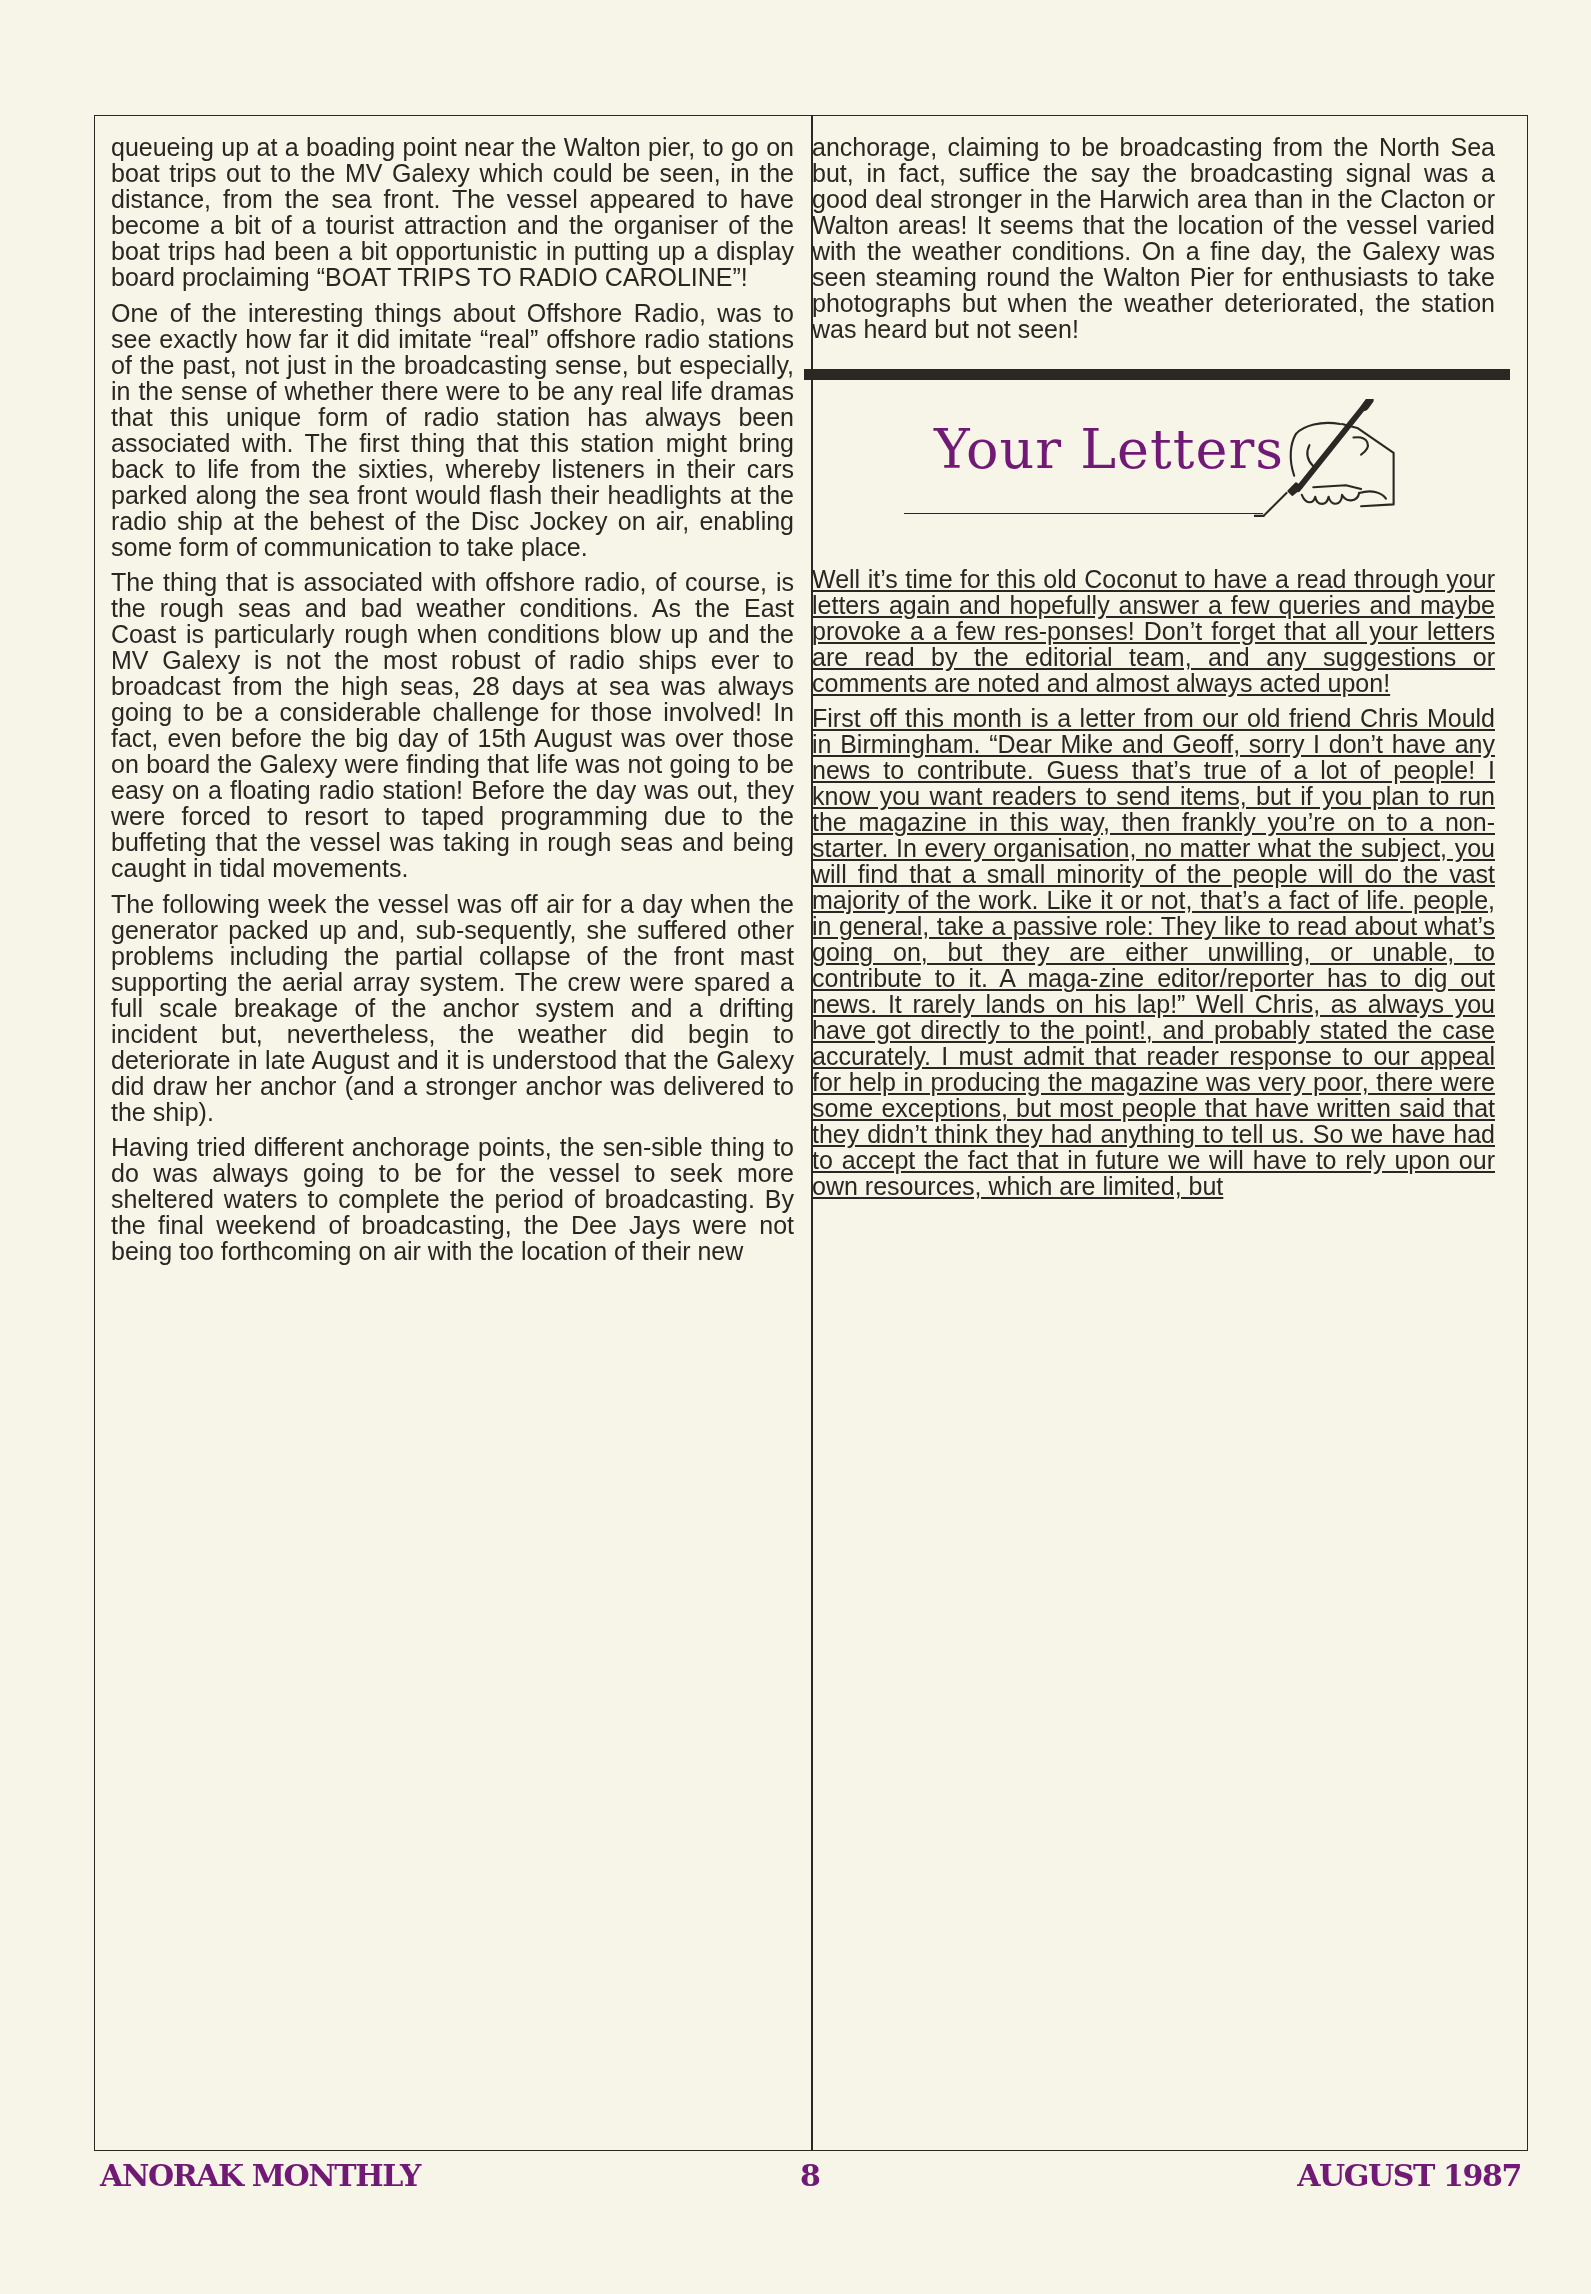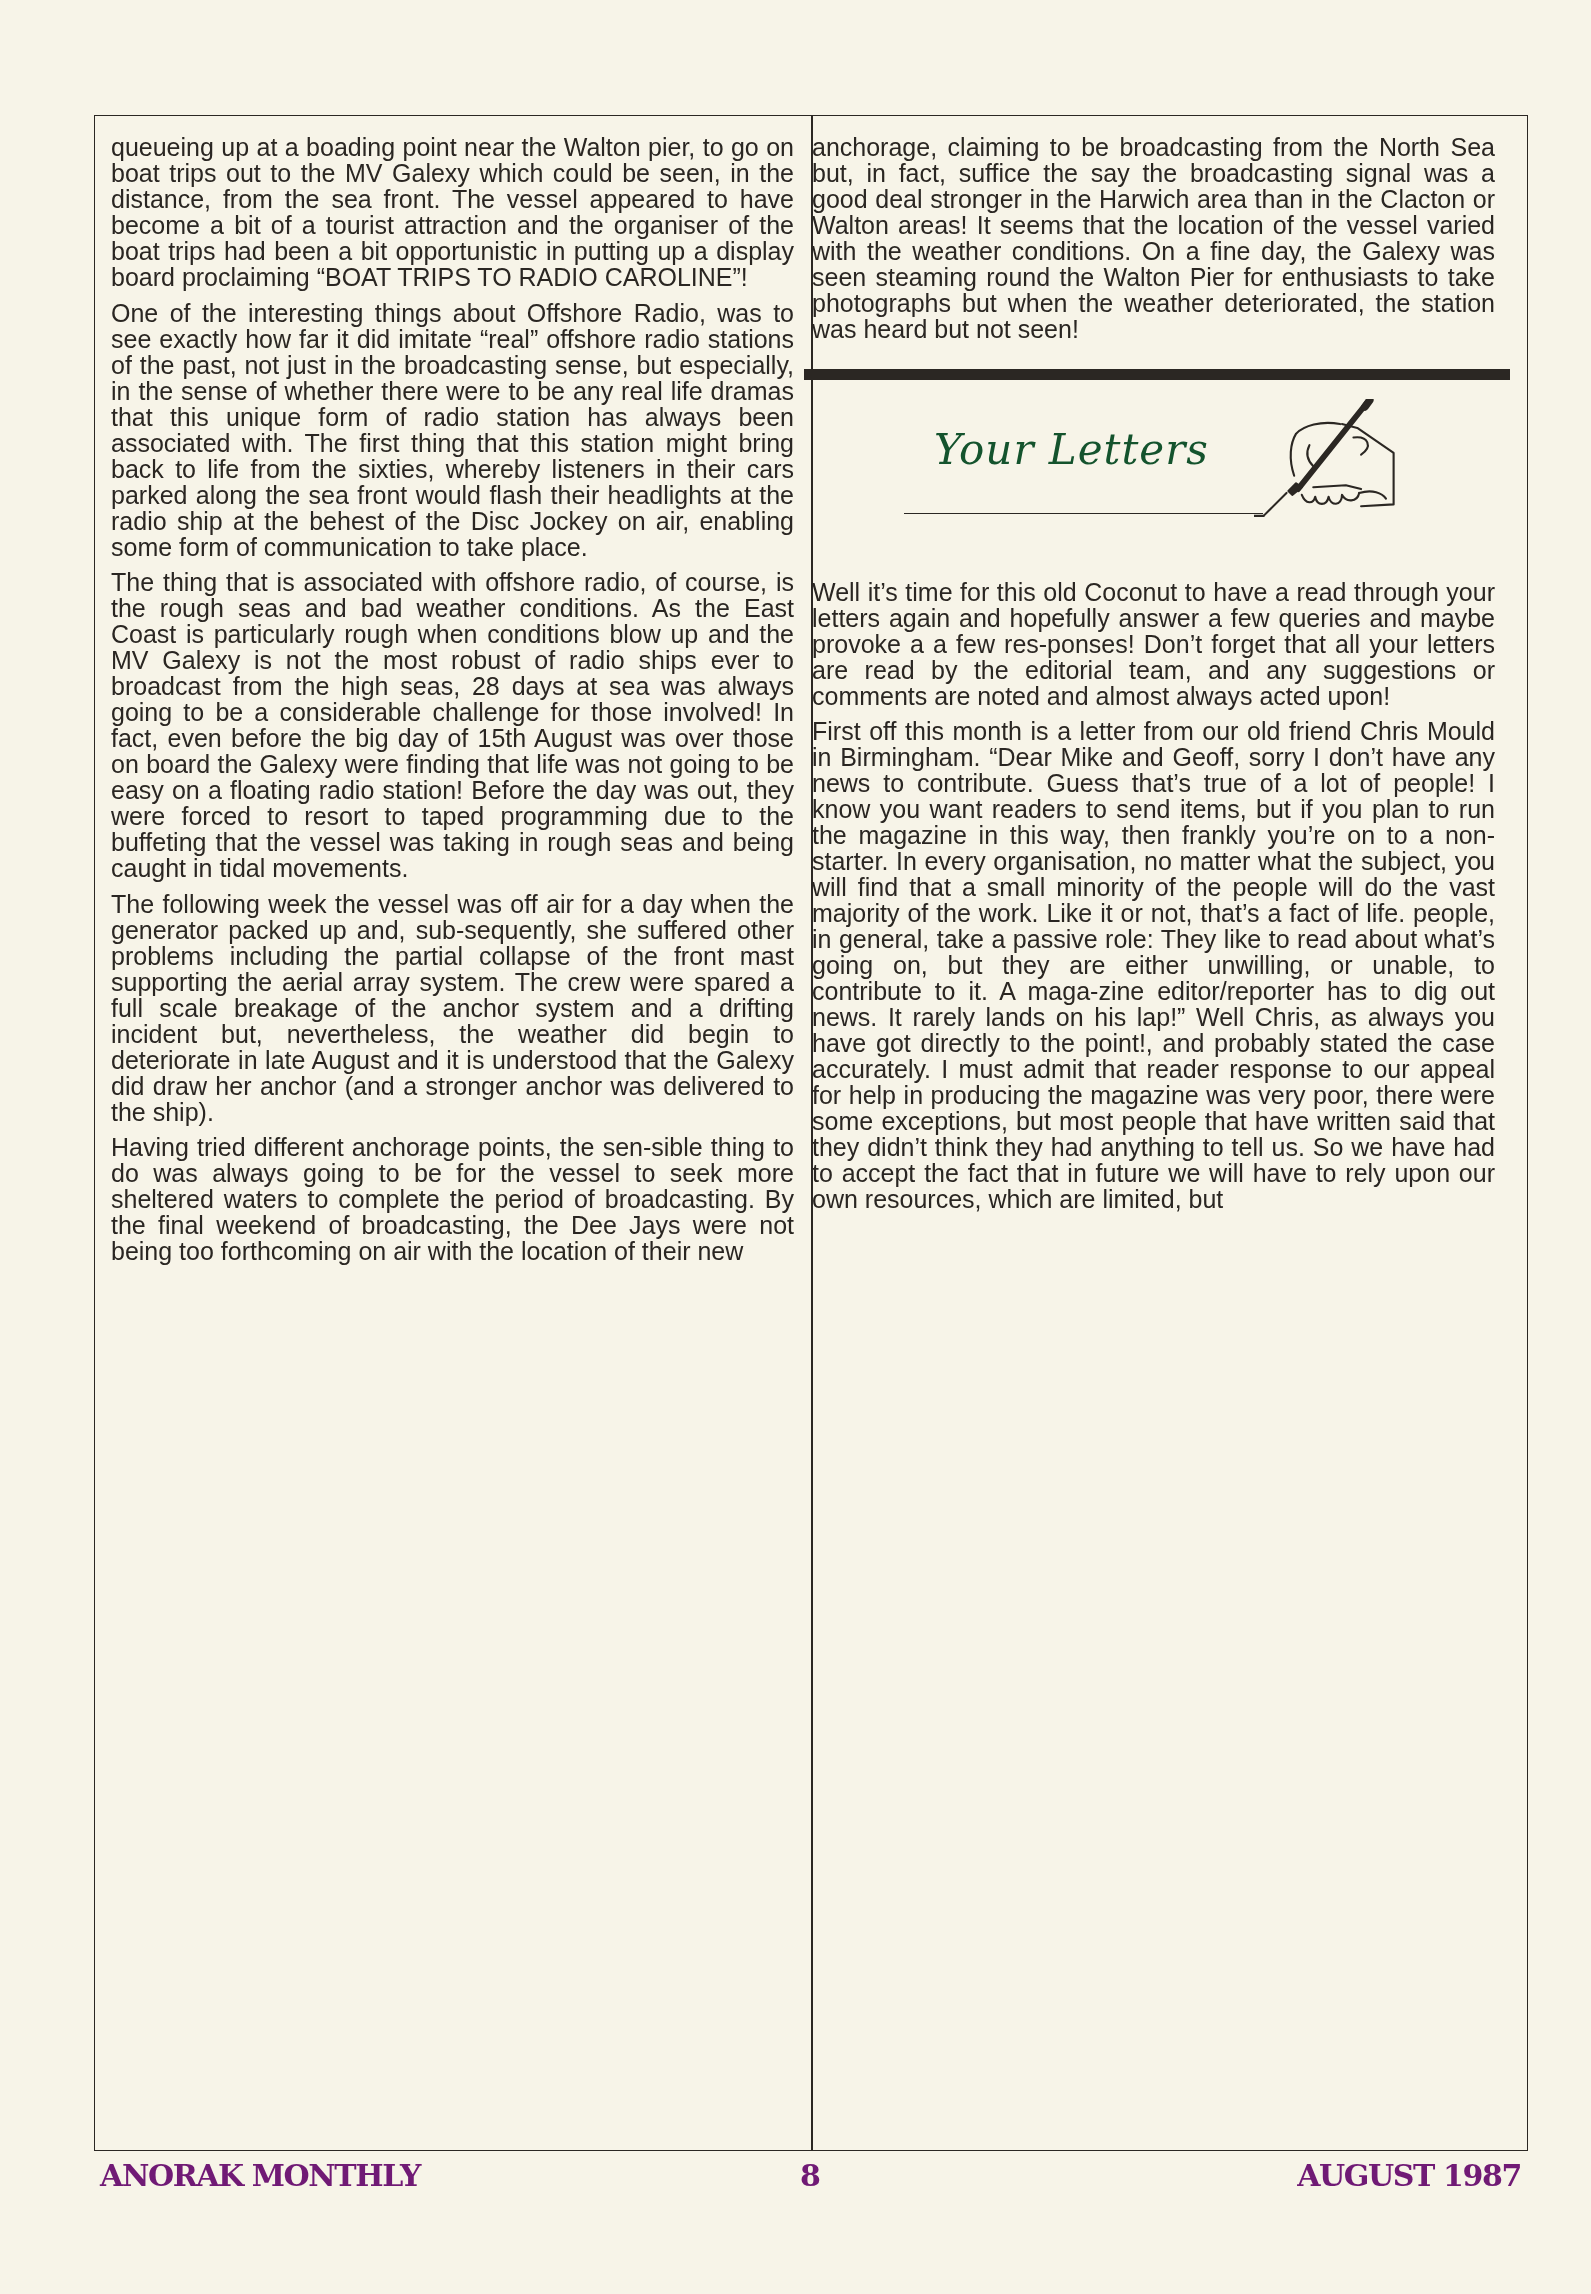--- a/index.html
+++ b/index.html
@@ -41,37 +41,36 @@
     margin: 27px -15.3px 0 -7.6px;
   }
   .letters-heading {
     position: relative;
     height: 182px;
   }
   .letters-title {
     position: absolute;
     left: 122px; top: 57px;
     font-family: "DejaVu Serif", serif;
-    font-style: italic;
-    font-size: 42px;
+    font-size: 54px;
     letter-spacing: 1px;
-    color: #14532d;
+    color: #701a75;
   }
   .letters-underline {
     position: absolute;
     left: 92px; top: 133px;
     width: 359px; height: 1.9px;
     background: #2b2723;
   }
   .hand-icon {
     position: absolute;
     left: 442px; top: 19px;
     width: 153px; height: 119px;
   }
-  .letters-body { margin-top: 17px; }
+  .letters-body { margin-top: 4px; text-decoration: underline; }
 
   .footer {
     position: absolute;
     top: 2158px; left: 100px; width: 1421px;
     font-family: "DejaVu Serif", serif;
     font-weight: bold;
     font-size: 30px;
     letter-spacing: -1.4px;
     color: #701a75;
     height: 42px;

